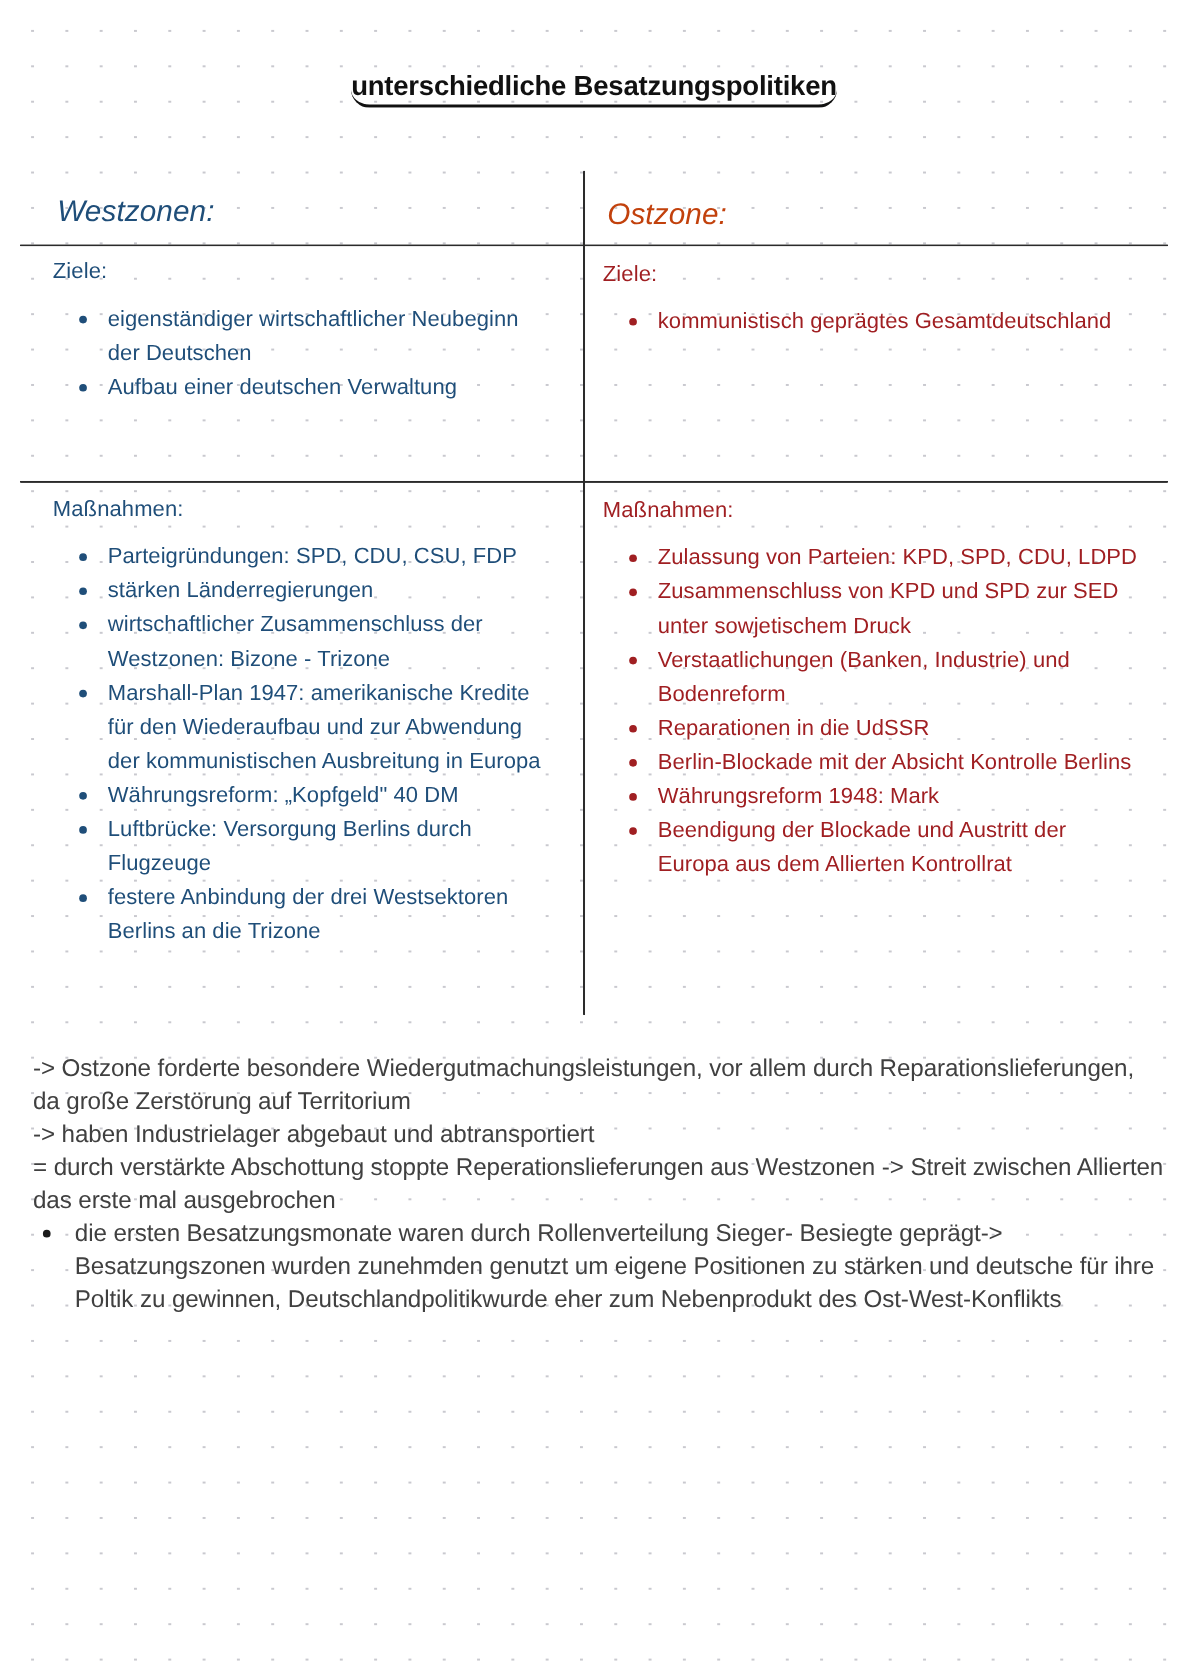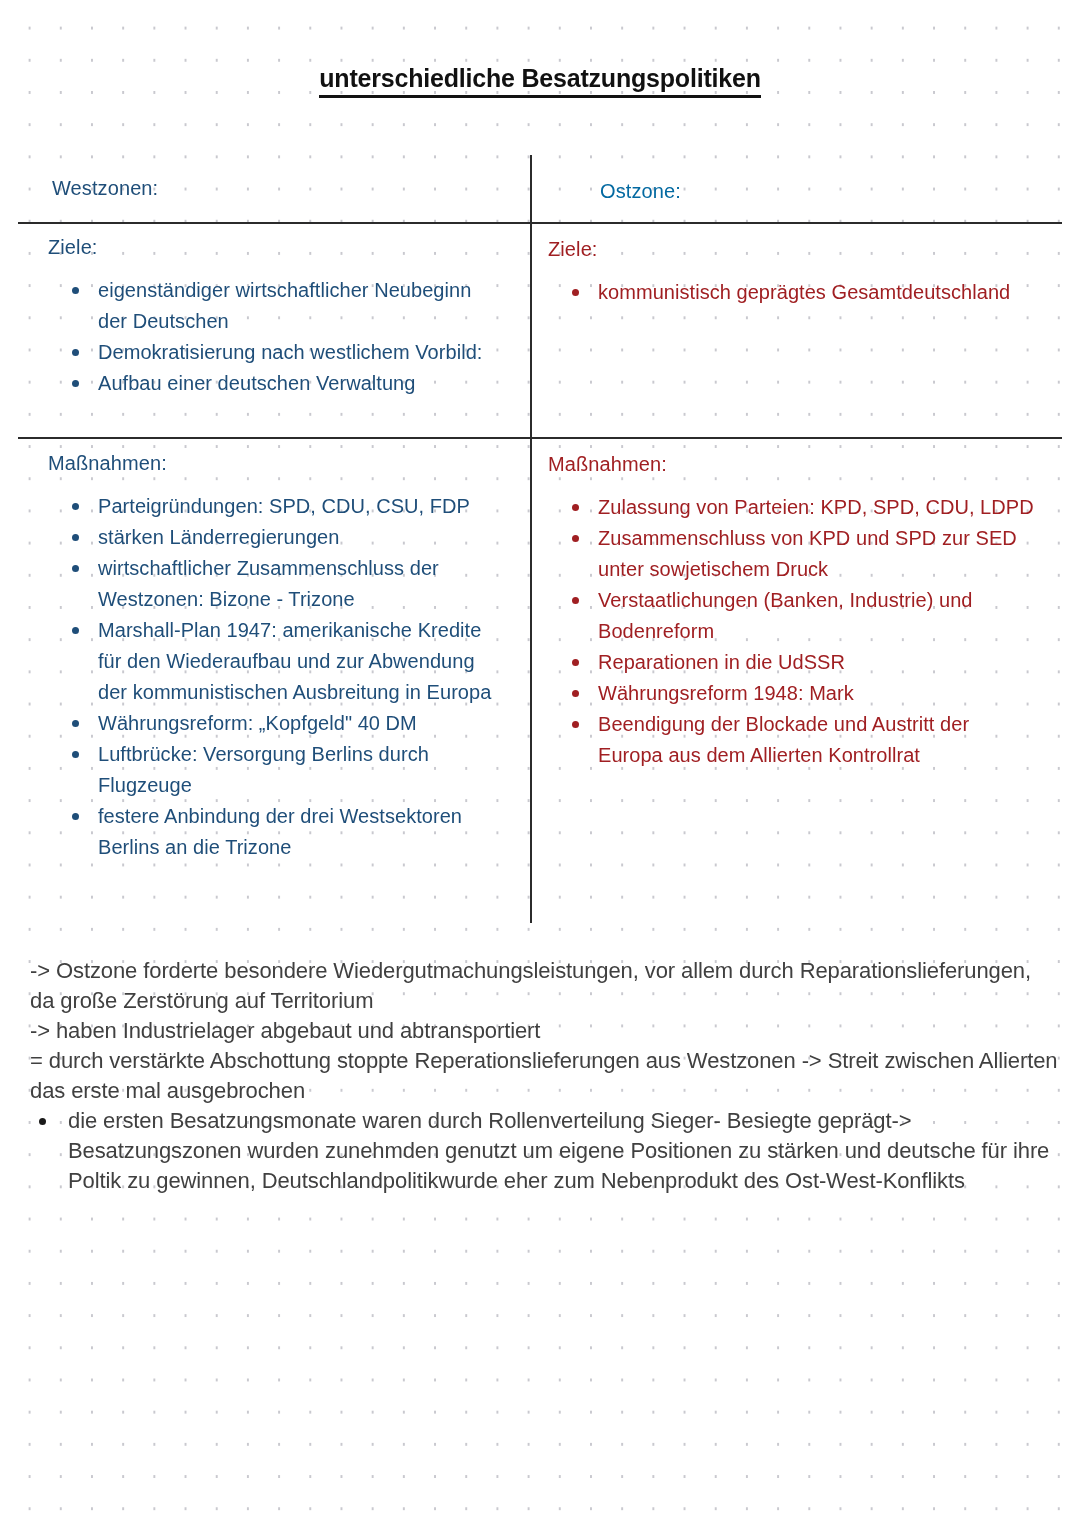--- a/index.html
+++ b/index.html
@@ -1,15 +1,15 @@
 <!DOCTYPE html>
 <html><head>
 <meta charset="utf-8">
 <style>
-  * { box-sizing: border-box; }
+  * { box-sizing: border-box; border-radius: 31px; }
   html, body {
     margin: 0;
     padding: 0;
   }
   body {
     width: 1080px;
     height: 1525px;
     background-color: #ffffff;
     font-family: "Liberation Sans", sans-serif;
     position: relative;
@@ -70,25 +70,26 @@
     left: 530px;
     top: 155px;
     width: 0;
     height: 768px;
     border-left: 2.2px solid #2b2b2b;
   }
 
   
   .zone-header {
     position: absolute;
-    font-size: 20px;
+    font-size: 27px;
     letter-spacing: 0.1px;
+    font-style: italic;
   }
   #west-header { left: 52px;  top: 177px; color: #1f4e79; }
-  #east-header { left: 552px; top: 180px; color: #0369a1; margin-left: 48px; }
+  #east-header { left: 552px; top: 180px; color: #c2410c; }
 
   
   .col-block { position: absolute; }
   #west-ziele      { left: 48px;  top: 236px; width: 470px; }
   #east-ziele      { left: 548px; top: 238px; width: 500px; }
   #west-massnahmen { left: 48px;  top: 452px; width: 470px; }
   #east-massnahmen { left: 548px; top: 453px; width: 505px; }
 
   .blue { color: #1f4e79; }
   .red  { color: #a01f22; }
@@ -173,21 +174,20 @@
   <div class="hrule" id="hrule-middle"></div>
   <div id="vrule"></div>
 
   <div class="zone-header" id="west-header">Westzonen:</div>
   <div class="zone-header" id="east-header">Ostzone:</div>
 
   <div class="col-block blue" id="west-ziele">
     <div class="block-label">Ziele:</div>
     <ul class="bullets">
       <li>eigenständiger wirtschaftlicher Neubeginn der Deutschen</li>
-      <li>Demokratisierung nach westlichem Vorbild:</li>
       <li>Aufbau einer deutschen Verwaltung</li>
     </ul>
   </div>
 
   <div class="col-block red" id="east-ziele">
     <div class="block-label">Ziele:</div>
     <ul class="bullets">
       <li>kommunistisch geprägtes Gesamtdeutschland</li>
     </ul>
   </div>
@@ -205,20 +205,21 @@
     </ul>
   </div>
 
   <div class="col-block red" id="east-massnahmen">
     <div class="block-label">Maßnahmen:</div>
     <ul class="bullets">
       <li>Zulassung von Parteien: KPD, SPD, CDU, LDPD</li>
       <li>Zusammenschluss von KPD und SPD zur SED unter sowjetischem Druck</li>
       <li>Verstaatlichungen (Banken, Industrie) und Bodenreform</li>
       <li>Reparationen in die UdSSR</li>
+      <li>Berlin-Blockade mit der Absicht Kontrolle Berlins</li>
       <li>Währungsreform 1948: Mark</li>
       <li>Beendigung der Blockade und Austritt der Europa aus dem Allierten Kontrollrat</li>
     </ul>
   </div>
 
   <div id="bottom-notes">
     <p>-&gt; Ostzone forderte besondere Wiedergutmachungsleistungen, vor allem durch Reparationslieferungen, da große Zerstörung auf Territorium</p>
     <p>-&gt; haben Industrielager abgebaut und abtransportiert</p>
     <p>= durch verstärkte Abschottung stoppte Reperationslieferungen aus Westzonen -&gt; Streit zwischen Allierten das erste mal ausgebrochen</p>
     <ul>

